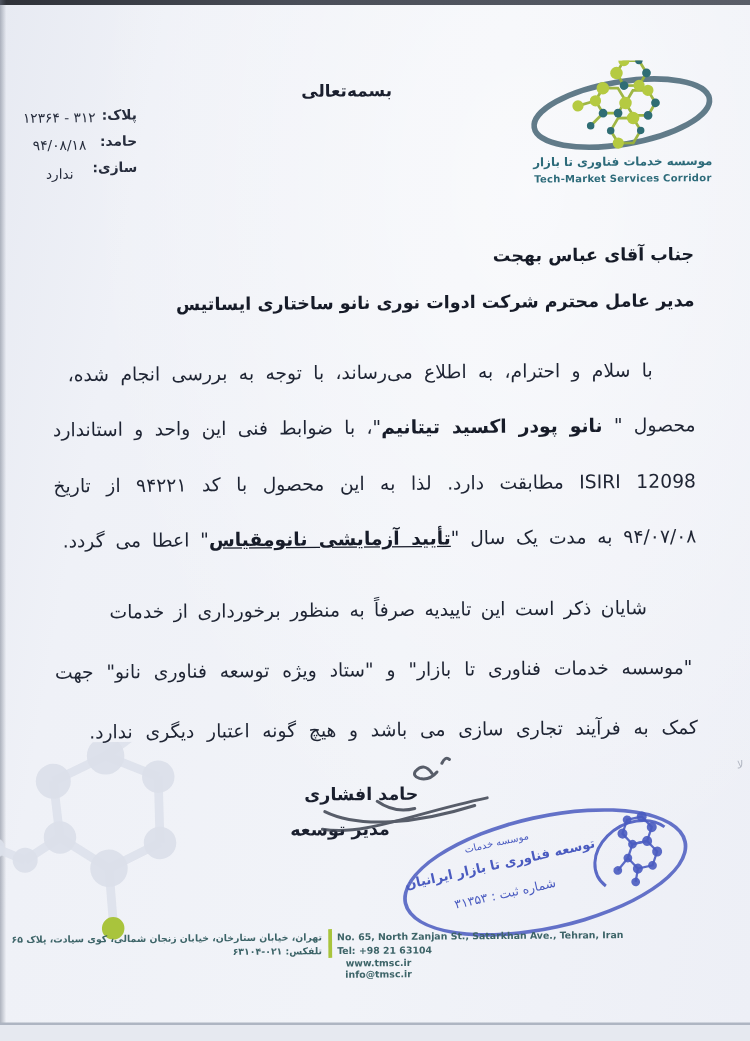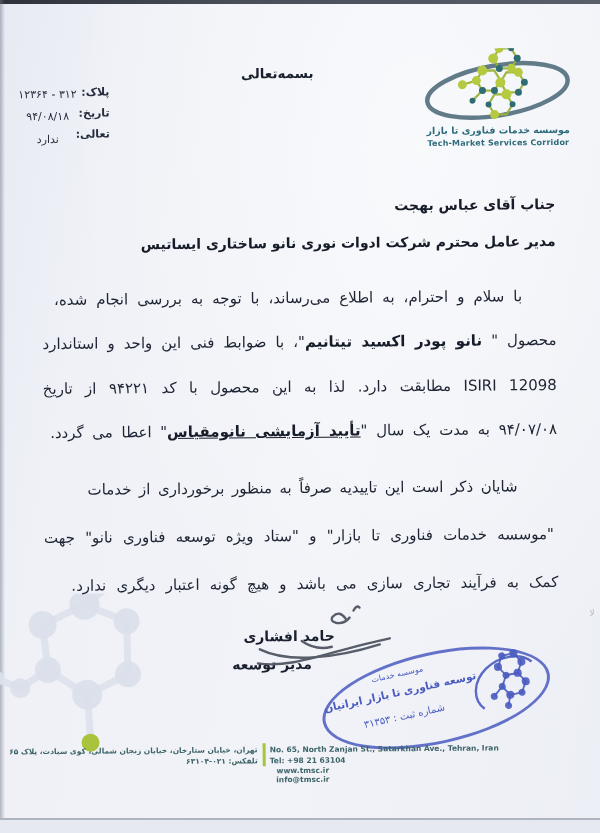--- a/index.html
+++ b/index.html
@@ -72,23 +72,23 @@
       <circle cx="28" cy="94" r="10"></circle>
         <circle cx="4" cy="84" r="8"></circle>
     </g>
     <circle cx="98" cy="149" r="9" fill="#a9c43c"></circle>
   </svg>
 
   <div class="abs fa noint" id="bismillah">بسمه‌تعالی</div>
 
   <div class="abs hdr-label fa" style="top:84px;left:62px;width:50px;">پلاک:</div>
   <div class="abs hdr-value fa" style="top:86px;left:0px;width:100px;">۳۱۲ - ۱۲۳۶۴</div>
-  <div class="abs hdr-label fa" style="top:105px;left:62px;width:50px;">تاریخ:</div>
+  <div class="abs hdr-label fa" style="top:105px;left:62px;width:50px;">حامد:</div>
   <div class="abs hdr-value fa" style="top:108px;left:0px;width:100px;">۹۴/۰۸/۱۸</div>
-  <div class="abs hdr-label fa" style="top:126px;left:62px;width:50px;">تعالی:</div>
+  <div class="abs hdr-label fa" style="top:126px;left:62px;width:50px;">سازی:</div>
   <div class="abs hdr-value fa" style="top:131px;left:0px;width:100px;">ندارد</div>
 
   <svg class="abs" style="left:413px;top:50px;" width="175" height="74" viewBox="0 0 175 74">
     <ellipse cx="87" cy="42" rx="71" ry="25" fill="none" stroke="#54707f" stroke-width="4.5" transform="rotate(-9 87 42)" opacity="0.92"></ellipse>
     <g stroke="#9ab33a" stroke-width="2.2" fill="none" opacity="0.95">
       <polygon points="107,10 101,20 89,20 83,10 89,0 101,0"></polygon>
       <polygon points="90,32 84,42 72,42 66,32 72,22 84,22"></polygon>
       <polygon points="114,34 108,44 96,44 90,34 96,24 108,24"></polygon>
       <polygon points="102,56 96,66 84,66 78,56 84,46 96,46"></polygon>
       <line x1="66" y1="32" x2="52" y2="36"></line>

